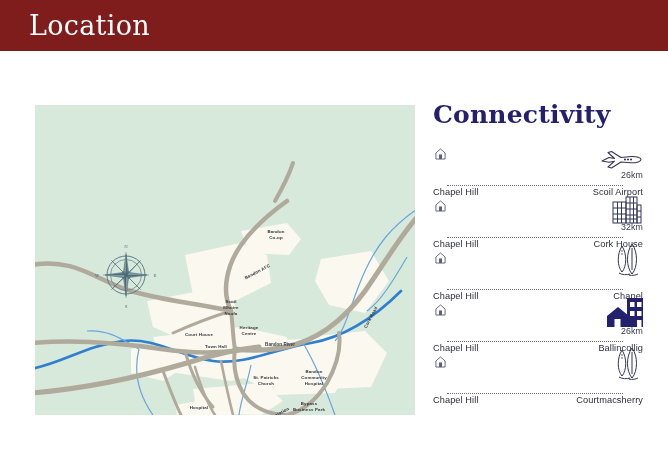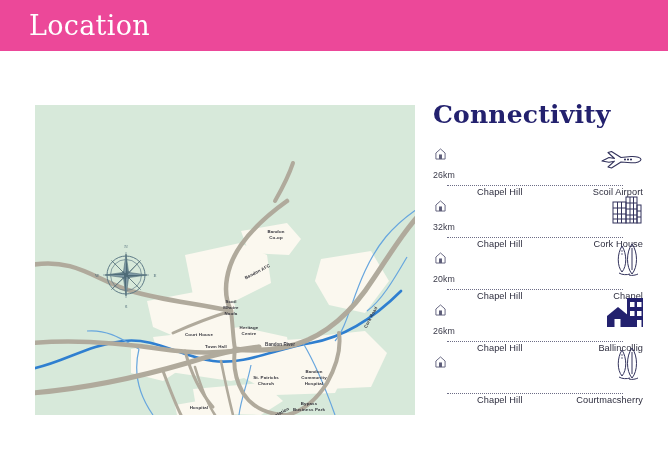--- a/index.html
+++ b/index.html
@@ -7,21 +7,21 @@
   body{
     width:668px;height:472px;
     background:#ffffff;
     font-family:"Liberation Sans", sans-serif;
     overflow:hidden;
     position:relative;
   }
   
   .header{
     position:absolute;left:0;top:0;width:668px;height:51px;
-    background:#ec4899;
+    background:#7f1d1d;
   }
   .header-title{
     position:absolute;left:29px;top:9px;
     font-family:"DejaVu Serif", serif;
     font-size:27px;font-weight:400;color:#ffffff;
     letter-spacing:.3px;line-height:34px;
   }
   
   .map-panel{
     position:absolute;left:35px;top:105px;width:380px;height:310px;
@@ -53,35 +53,35 @@
     position:relative;height:52px;
   }
   .home-ico{
     position:absolute;left:2px;top:0px;width:11px;height:12px;
   }
   .conn-mid{
     position:absolute;left:0;top:22px;width:210px;height:20px;
   }
   .dist{
     position:absolute;left:0;top:0;width:210px;
-    text-align:left;
+    text-align:right;
     font-size:8.8px;font-weight:400;color:#3b3b4a;
     letter-spacing:.1px;
   }
   .dotline{
     position:absolute;left:14px;top:15px;width:176px;height:0;
     border-top:1.4px dotted #6d6d86;
   }
   .conn-bottom{
     position:absolute;left:0;top:39px;width:210px;
     display:flex;justify-content:space-between;align-items:baseline;
   }
   .endpoint{
     font-size:9.2px;font-weight:400;color:#2c2c3d;
-    letter-spacing:.1px;white-space:nowrap;margin-left:44px;
+    letter-spacing:.1px;white-space:nowrap;
   }
   .dest-ico{
     position:absolute;right:0px;top:-8px;
     width:46px;height:32px;
     display:flex;align-items:flex-end;justify-content:flex-end;
   }
   .dest-ico svg{display:block;}
 </style>
 </head>
 <body>
@@ -307,21 +307,20 @@
       </svg>
     </div>
   </div>
 
   <div class="conn-row">
     <svg class="home-ico" viewBox="0 0 12 13">
       <path d="M6 1 L11 5.4 L11 12 L1 12 L1 5.4 Z" fill="none" stroke="#5c5c78" stroke-width="1"></path>
       <rect x="4.4" y="7" width="3.2" height="5" fill="#5c5c78"></rect>
     </svg>
     <div class="conn-mid">
-      <div class="dist">20km</div>
       <div class="dotline"></div>
     </div>
     <div class="conn-bottom">
       <span class="endpoint">Chapel Hill</span>
       <span class="endpoint">Chapel</span>
     </div>
     <div class="dest-ico">
       <svg width="30" height="32" viewBox="0 0 30 32">
         <g fill="none" stroke="#33335c" stroke-width="1">
           <path d="M9 28 C 4 22, 4 10, 9 2 C 14 10, 14 22, 9 28 Z"></path>

